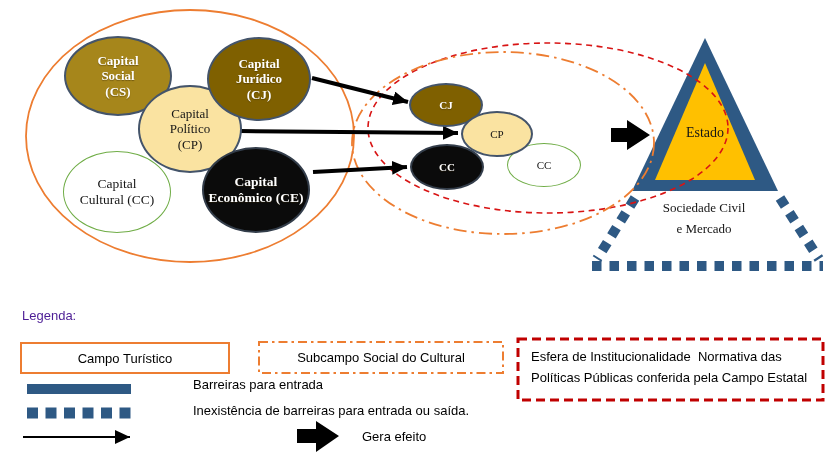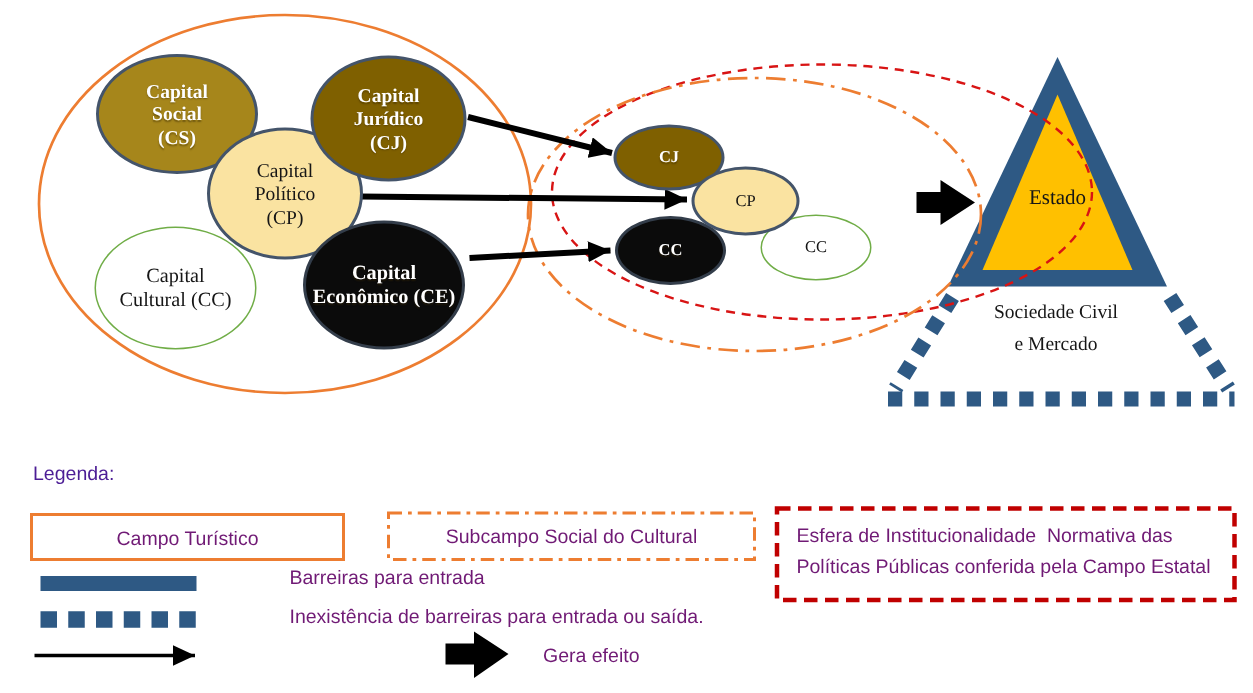--- a/index.html
+++ b/index.html
@@ -37,21 +37,21 @@
   .m-lbl{font-size:11px;}
 
   
   #estado-label{position:absolute;left:660px;top:121px;width:90px;height:24px;z-index:2;
                 display:flex;align-items:center;justify-content:center;}
   #estado-label .lbl{font-size:14px;}
   #sociedade-label{position:absolute;left:639px;top:197px;width:130px;z-index:2;text-align:center;}
   #sociedade-label .lbl{font-size:13px;line-height:21px;}
 
   
-  .leg-text{position:absolute;font-size:13px;color:#701a75;white-space:pre-wrap;z-index:2;}
+  .leg-text{position:absolute;font-size:13px;color:#000000;white-space:pre-wrap;z-index:2;}
   #legenda-title{left:22px;top:308px;color:#4c1d95;}
   #box-campo{position:absolute;left:20px;top:342px;width:210px;height:32px;box-sizing:border-box;
              border:2px solid #ED7D31;display:flex;align-items:center;justify-content:center;z-index:1;}
   #box-subcampo-text{position:absolute;left:259px;top:342px;width:244px;height:31px;
              display:flex;align-items:center;justify-content:center;z-index:2;}
   #box-esfera-text{position:absolute;left:531px;top:346px;width:290px;line-height:21px;z-index:2;}
   #leg-barreiras{left:193px;top:377px;}
   #leg-inexistencia{left:193px;top:403px;}
   #leg-determina{left:175px;top:429px;margin-top:40px;}
   #leg-gera{left:362px;top:429px;}

